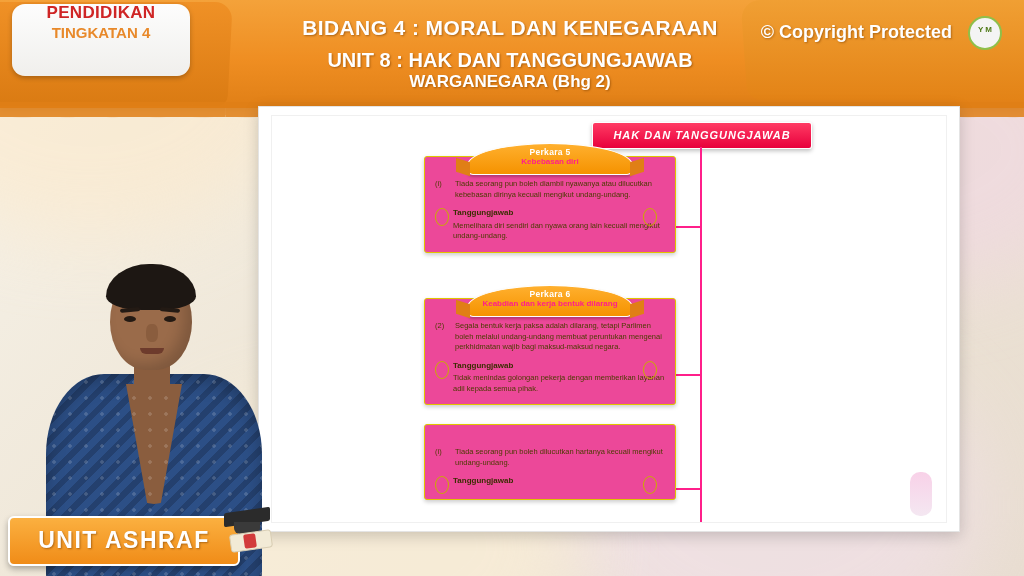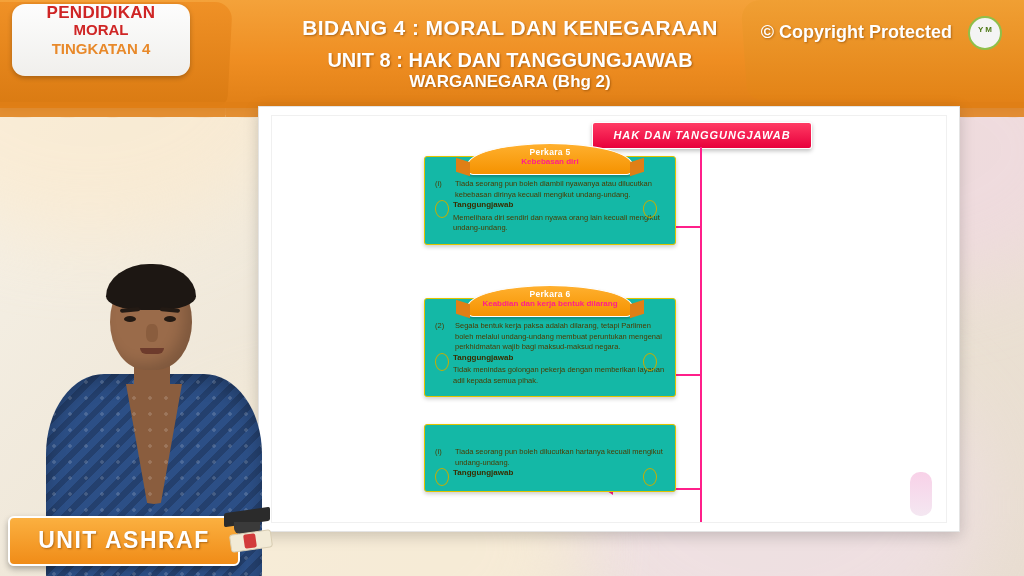--- a/index.html
+++ b/index.html
@@ -210,21 +210,21 @@
     width: 0; height: 0;
     border-top: 6px solid transparent;
     border-bottom: 6px solid transparent;
     border-right: 9px solid #ff1f8a;
   }
 
   
   .box {
     position: absolute;
     width: 250px;
-    background: #14b8a6;
+    background: #ec4899;
     border: 1px solid #e0c400;
     border-radius: 3px;
     box-shadow: 0 2px 4px rgba(0,0,0,.2);
   }
   .box .ribbon {
     position: absolute;
     left: 50%;
     transform: translateX(-50%);
     top: -14px;
     width: 166px;
@@ -276,20 +276,21 @@
   .para-num {
     width: 14px;
     flex: none;
     color: #4b3b00;
     font-size: 7.5px;
   }
   .para-text { flex: 1; }
 
   .resp-block {
     position: relative;
+    margin-top: 8px;
     padding-left: 18px;
     padding-bottom: 4px;
   }
   .resp-ring {
     position: absolute;
     left: 0;
     top: 0px;
     width: 12px;
     height: 16px;
     border: 1.6px solid #c9ad00;
@@ -489,21 +490,20 @@
   <div class="bg-wash wash-3"></div>
   <div class="bg-wash wash-4"></div>
 
   <div class="header-banner">
     <div class="header-stroke brush-left"></div>
     <div class="header-stroke brush-right"></div>
   </div>
 
   <div class="logo-plate">
     <div class="logo-l1">PENDIDIKAN</div>
-    <div class="logo-l2">MORAL</div>
     <div class="logo-l3">TINGKATAN 4</div>
   </div>
 
   <div class="title-block">
     <div class="title-main">BIDANG 4 : MORAL DAN KENEGARAAN</div>
     <div class="title-sub1">UNIT 8 : HAK DAN TANGGUNGJAWAB</div>
     <div class="title-sub2">WARGANEGARA (Bhg 2)</div>
   </div>
 
   <div class="copyright">© Copyright Protected</div>

